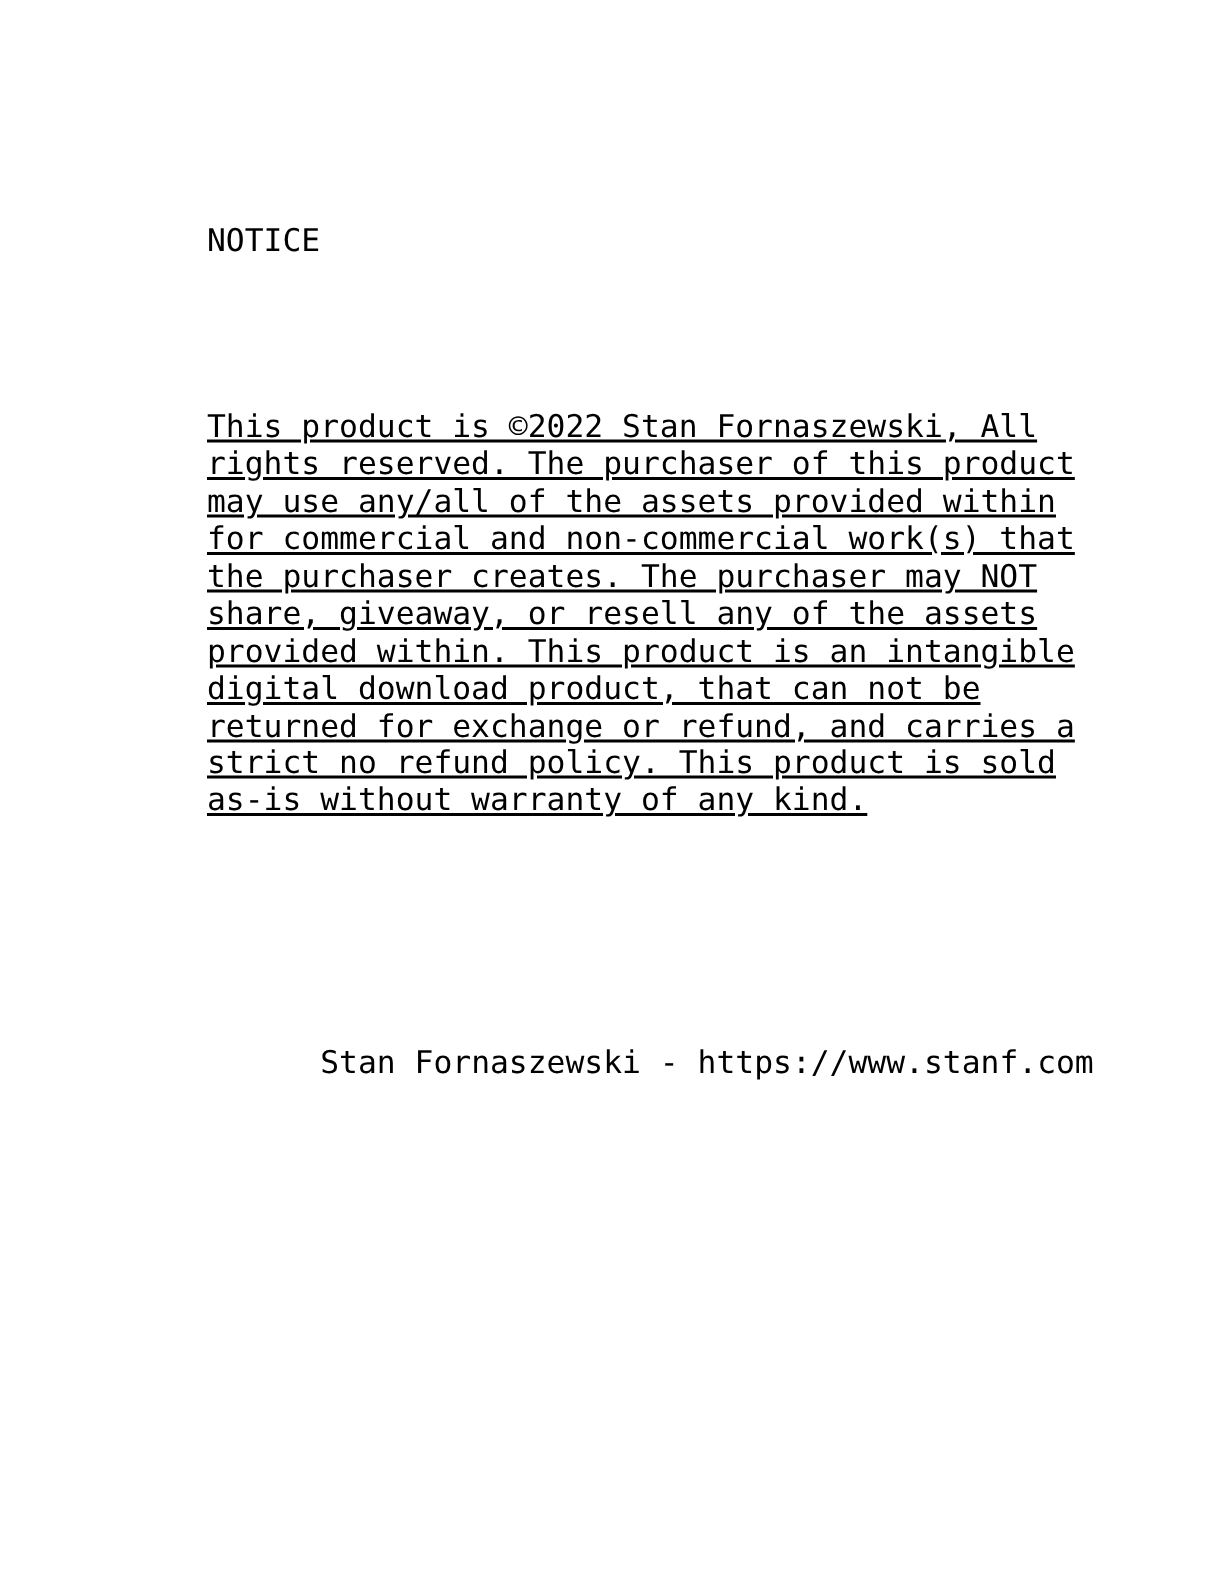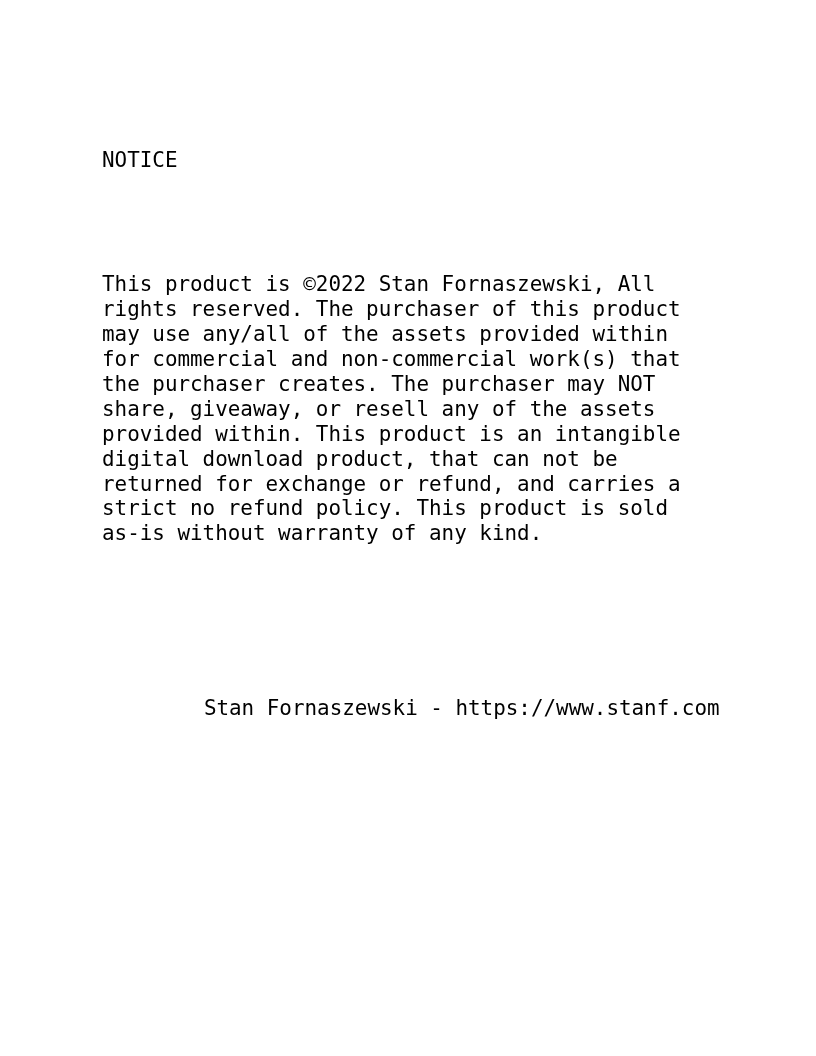--- a/index.html
+++ b/index.html
@@ -16,32 +16,33 @@
     box-sizing: border-box;
     padding: 98px 70px 0 102px;
   }
   .doc {
     font-family: "DejaVu Sans Mono", "Liberation Mono", monospace;
     font-size: 20.9px;
     line-height: 24.9px;
     color: #000000;
     white-space: pre;
     letter-spacing: 0;
+    margin-left: 36px;
   }
   .heading {
     margin: 0 0 24.9px 0;
     font-weight: normal;
     font-size: 20.9px;
   }
   .para {
     margin: 0 0 24.9px 0;
+    text-decoration: underline;
   }
   .signature {
     margin: 0;
-    text-align: center;
   }
 </style>
 </head>
 <body>
 
 <div class="page">
   <div class="doc">
     <h1 class="heading doc">NOTICE</h1>
 
     <div class="para">This product is ©2022 Stan Fornaszewski, All

